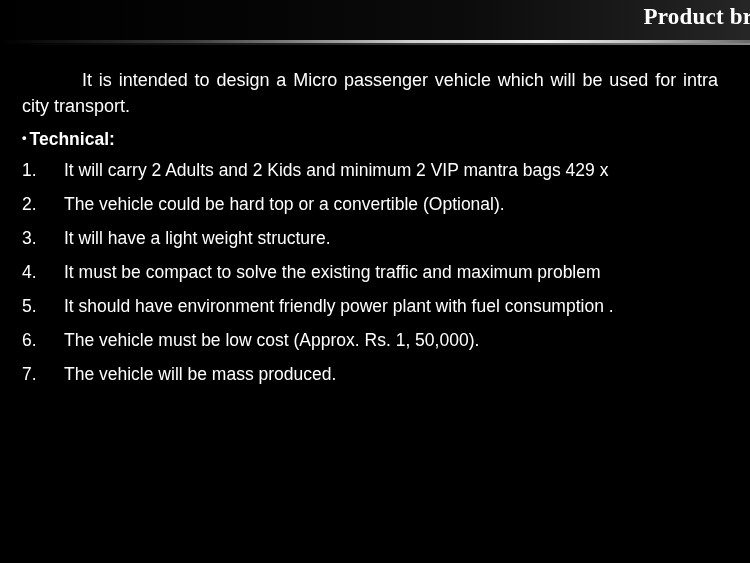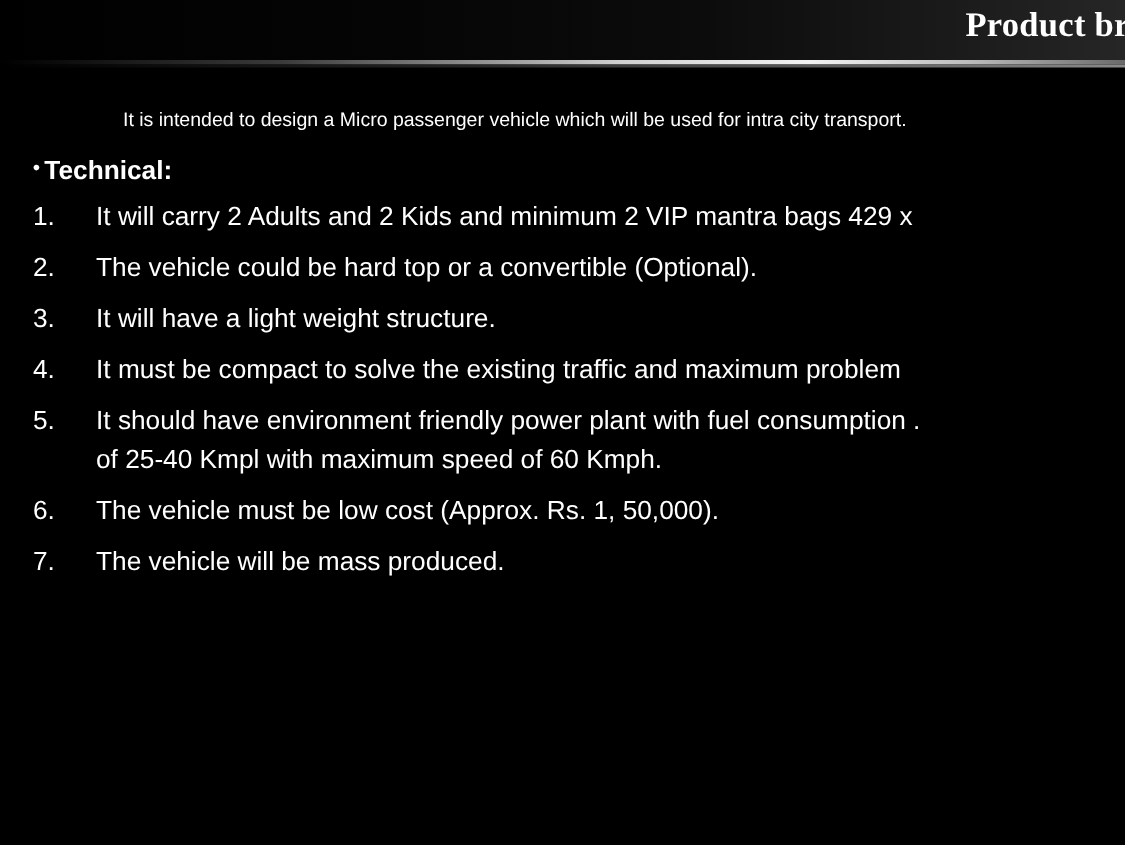--- a/index.html
+++ b/index.html
@@ -47,21 +47,21 @@
     width: 100%;
     height: 2px;
     background: linear-gradient(to right, #000000 0%, #222222 40%, #555555 70%, #8a8a8a 100%);
   }
   .body-area {
     position: relative;
     padding: 22px 22px 0 22px;
     color: #ffffff;
   }
   .para {
-    font-size: 13px;
+    font-size: 18px;
     line-height: 26px;
     color: #ffffff;
     margin: 0 0 6px 0;
     text-indent: 60px;
     text-align: justify;
     padding-right: 10px;
   }
   .bullet-line {
     font-size: 17.5px;
     font-weight: bold;
@@ -148,21 +148,20 @@
         <span class="li-num">4.</span>
         <span class="li-text">
           <span class="cont">It must be compact to solve the existing traffic and maximum problem</span>
         </span>
       </li>
 
       <li>
         <span class="li-num">5.</span>
         <span class="li-text">
           <span class="cont">It should have environment friendly power plant with fuel consumption .</span>
-          <span class="cont">of 25-40 Kmpl with maximum speed of 60 Kmph.</span>
         </span>
       </li>
 
       <li>
         <span class="li-num">6.</span>
         <span class="li-text">
           <span class="cont">The vehicle must be low cost (Approx. Rs. 1, 50,000).</span>
         </span>
       </li>
 

